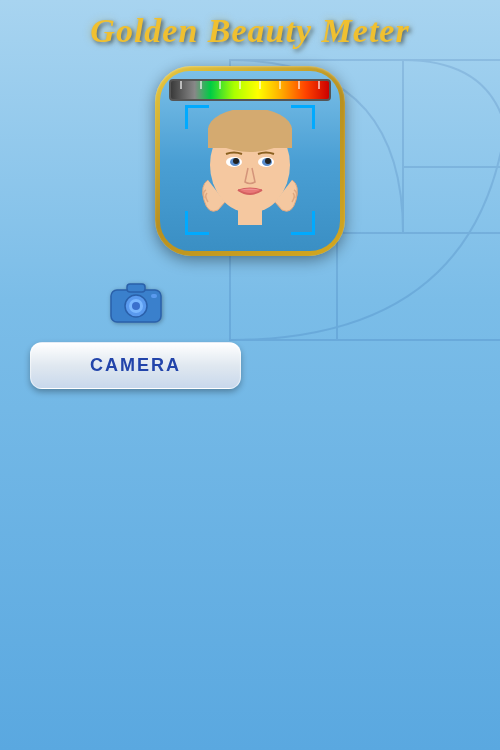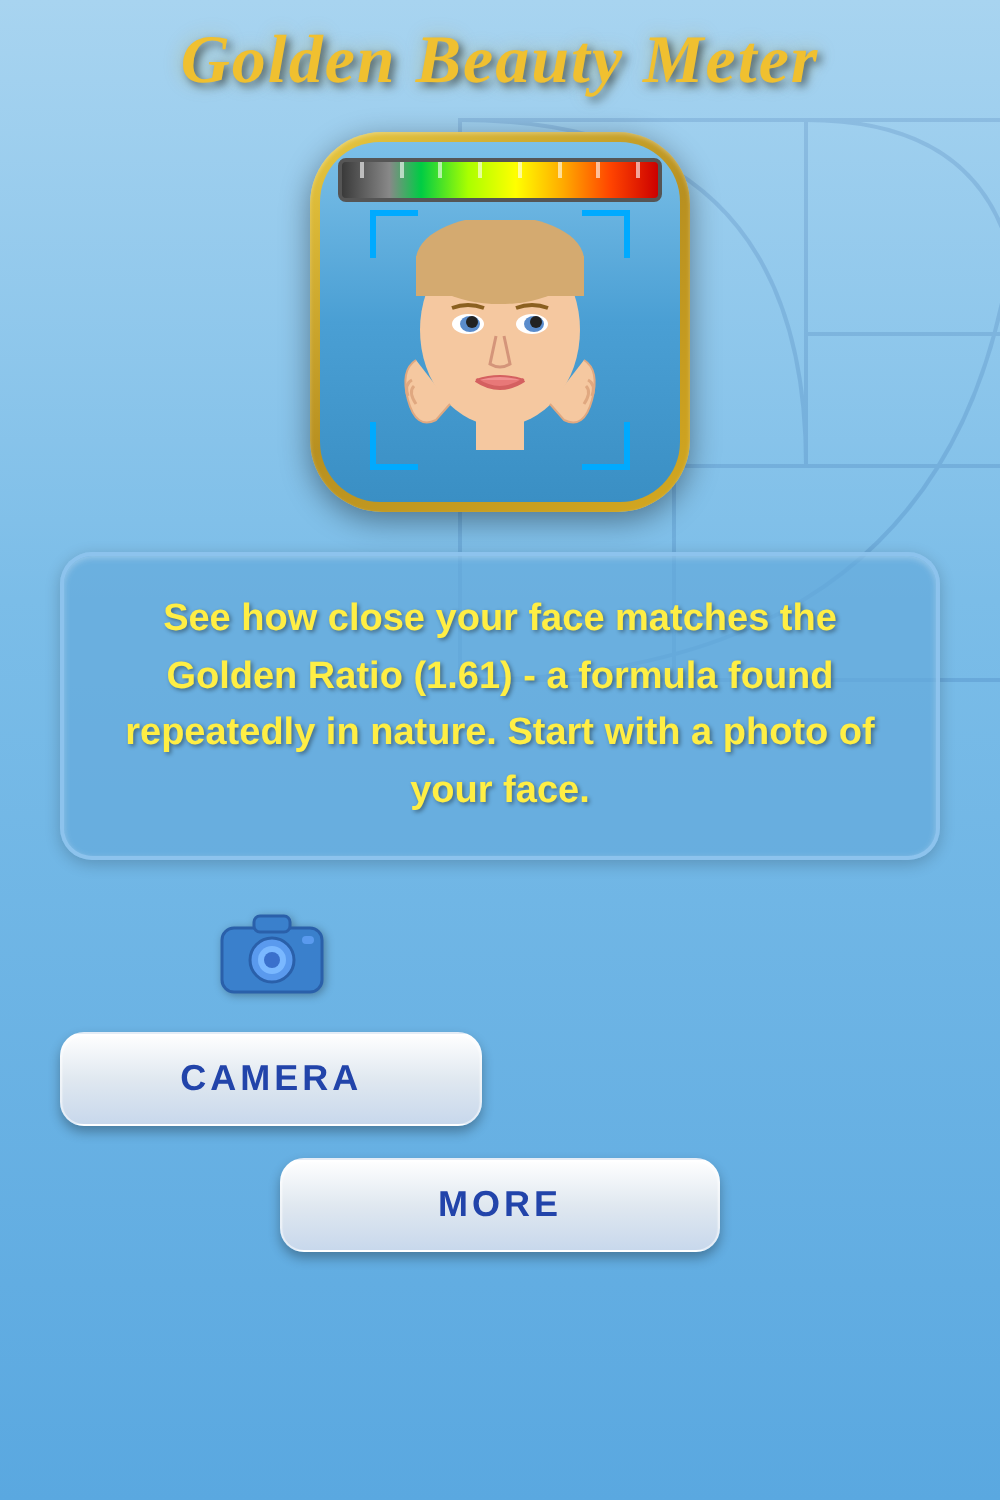--- a/index.html
+++ b/index.html
@@ -279,40 +279,34 @@
 
           <path d="M14,88 Q12,82 16,80" stroke="#e0a880" stroke-width="1.5" fill="none"></path>
           <path d="M18,92 Q14,86 17,83" stroke="#e0a880" stroke-width="1.5" fill="none"></path>
           <path d="M106,88 Q108,82 104,80" stroke="#e0a880" stroke-width="1.5" fill="none"></path>
           <path d="M102,92 Q106,86 103,83" stroke="#e0a880" stroke-width="1.5" fill="none"></path>
         </svg>
       </div>
     </div>
   </div>
 
-  <div class="description-box">
-    <p class="description-text">See how close your face matches the Golden Ratio (1.61) - a formula found repeatedly in nature. Start with a photo of your face.</p>
-  </div>
 
   <div class="buttons-row">
 
     <div class="btn-group">
       <div class="btn-icon">
         <svg width="54" height="44" viewBox="0 0 54 44">
           <rect x="2" y="10" width="50" height="32" rx="6" fill="#3a80cc" stroke="#2a60aa" stroke-width="1.5"></rect>
           <circle cx="27" cy="26" r="11" fill="#5a9aee" stroke="#2a60aa" stroke-width="1.5"></circle>
           <circle cx="27" cy="26" r="7" fill="#7ab8ff"></circle>
           <circle cx="27" cy="26" r="4" fill="#3a70cc"></circle>
           <rect x="18" y="4" width="18" height="8" rx="3" fill="#3a80cc" stroke="#2a60aa" stroke-width="1.5"></rect>
           <rect x="42" y="14" width="6" height="4" rx="2" fill="#5a9aee"></rect>
         </svg>
       </div>
       <button class="action-button">CAMERA</button>
     </div>
 
 
   </div>
 
-  <div class="more-row">
-    <button class="more-button">MORE</button>
-  </div>
 
 </div>
 
 </body></html>

